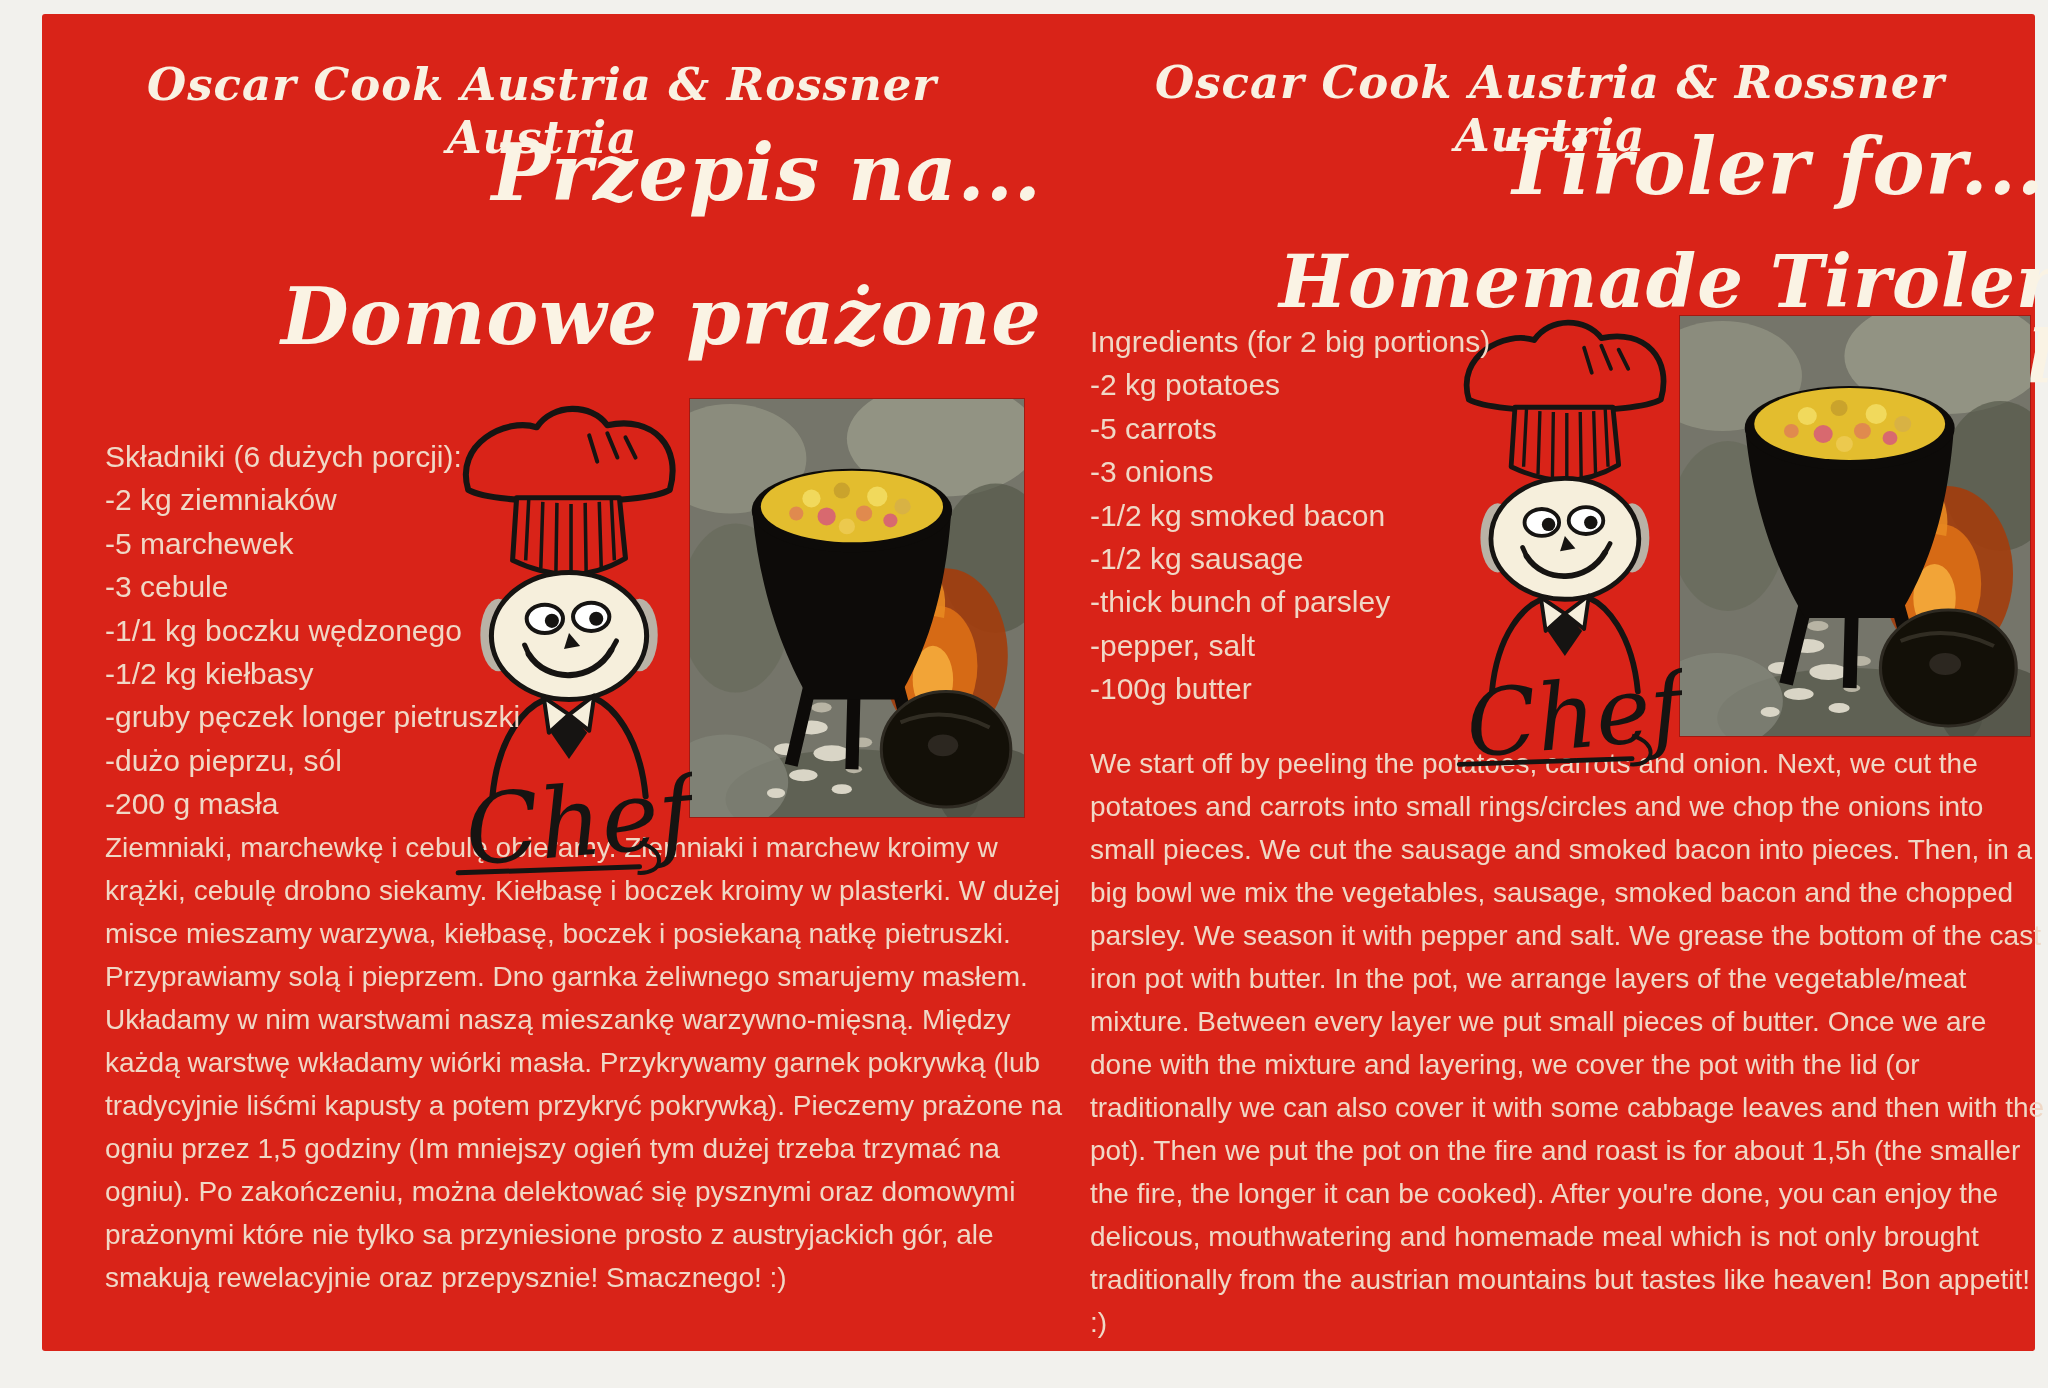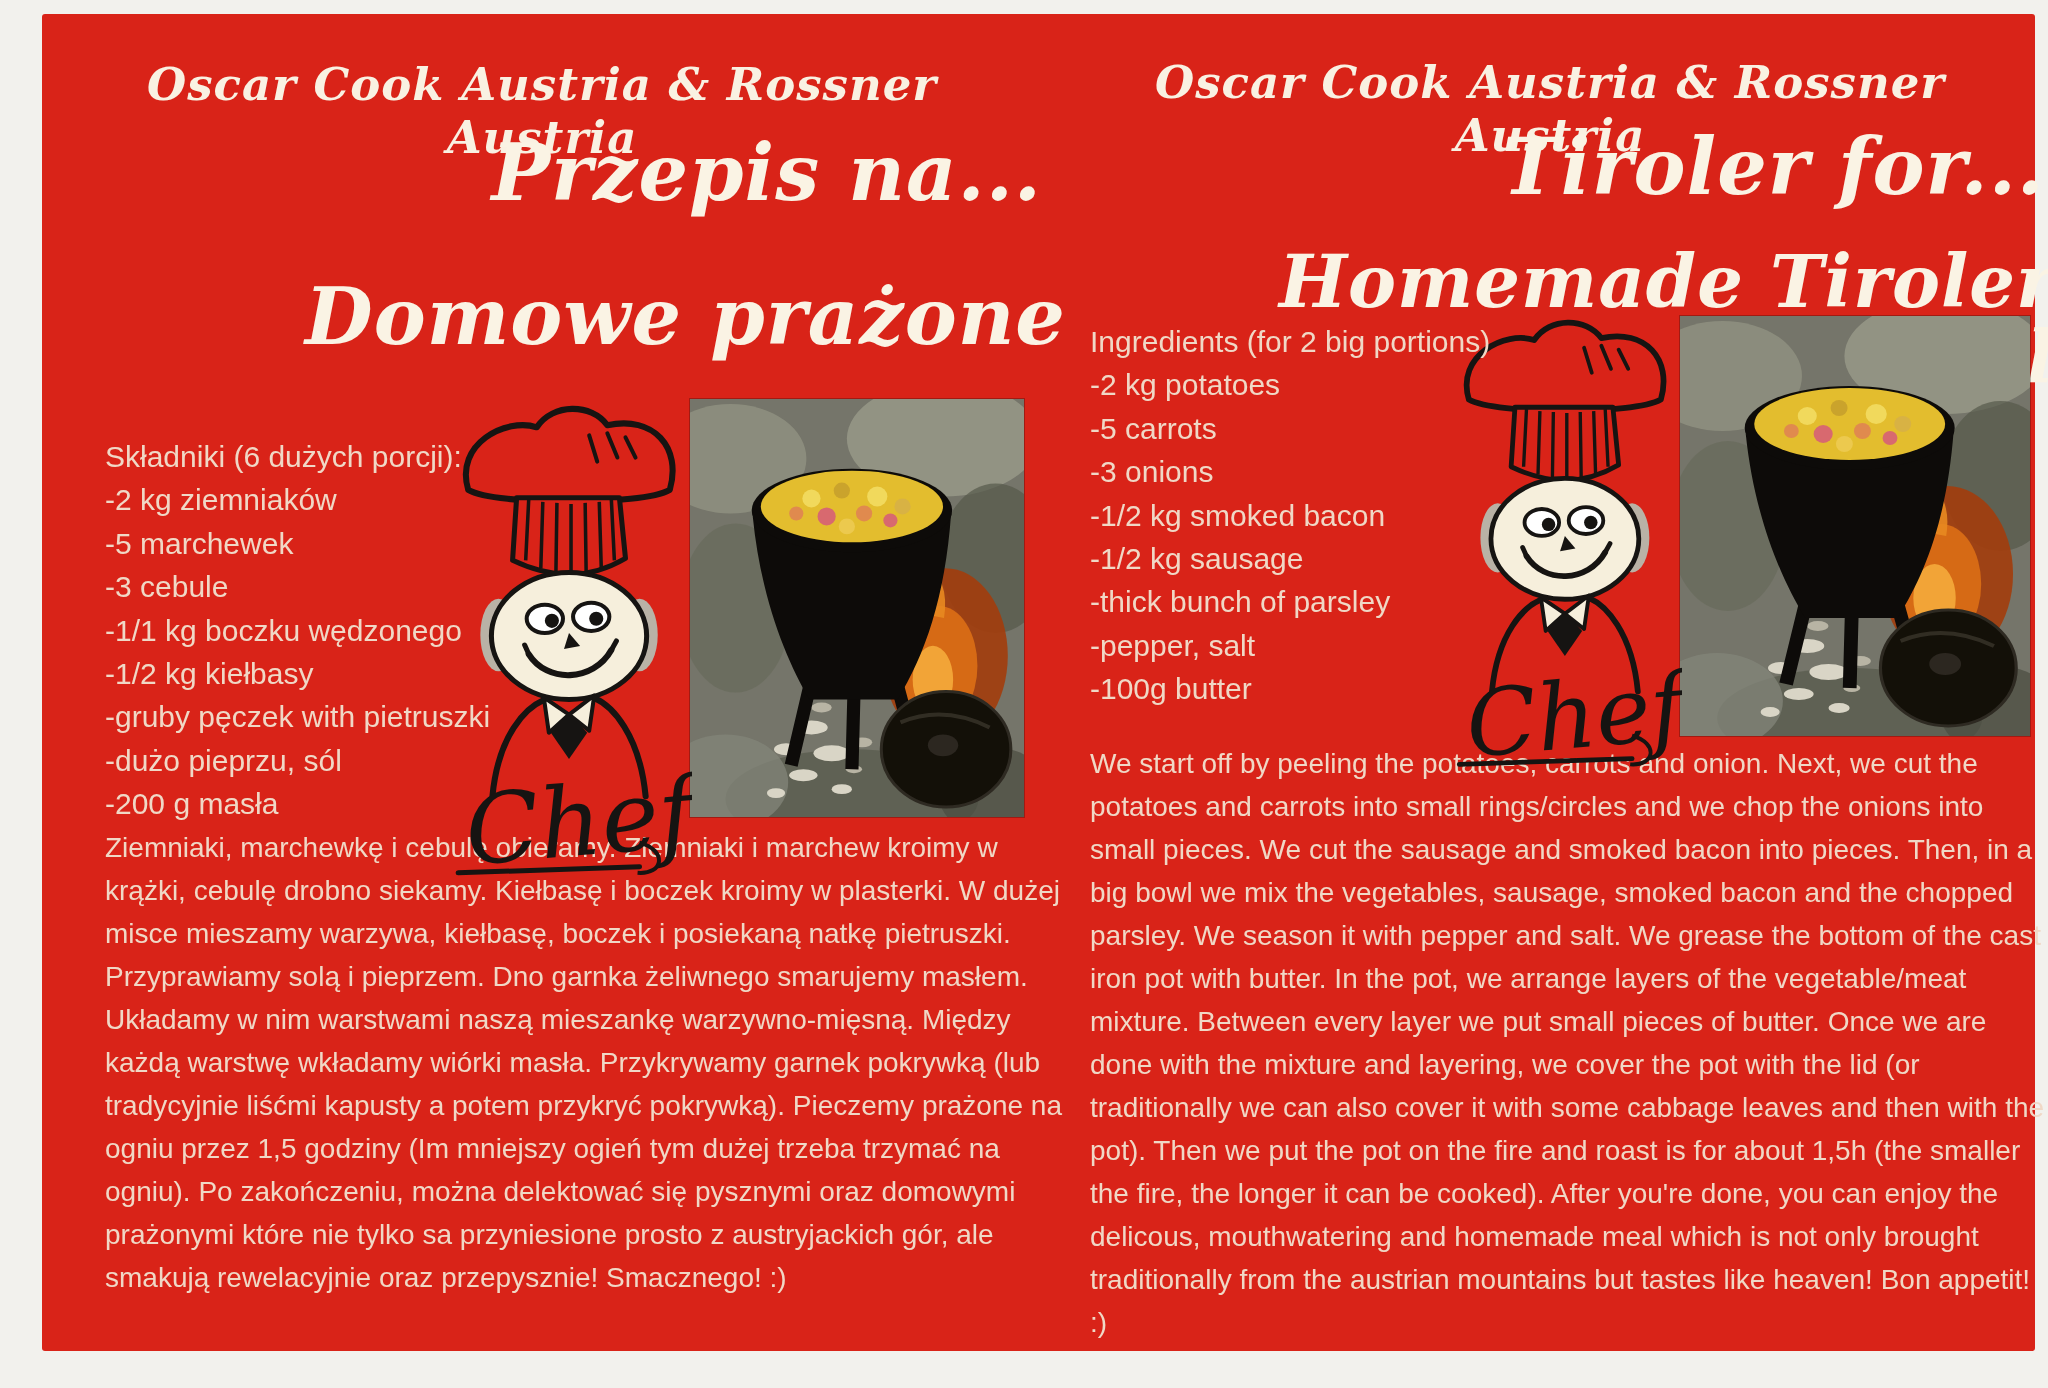--- a/index.html
+++ b/index.html
@@ -25,30 +25,30 @@
 </head>
 <body>
 
 <div class="stage">
   <div class="card">
 
     <div class="abs brand" style="left:20px;top:44px;width:960px;">Oscar Cook Austria &amp; Rossner Austria</div>
 
     <div class="abs title t-big" style="left:0px;top:118px;width:1000px;">Przepis na...</div>
 
-    <div class="abs title t-big" style="left:0px;top:262px;width:1000px;margin-left:24px;">Domowe prażone</div>
+    <div class="abs title t-big" style="left:0px;top:262px;width:1000px;">Domowe prażone</div>
 
     <ul class="abs ing" style="left:63px;top:389px;margin-top:32px;">
       <li>Składniki (6 dużych porcji):</li>
       <li>-2 kg ziemniaków</li>
       <li>-5 marchewek</li>
       <li>-3 cebule</li>
       <li>-1/1 kg boczku wędzonego</li>
       <li>-1/2 kg kiełbasy</li>
-      <li>-gruby pęczek with pietruszki</li>
+      <li>-gruby pęczek longer pietruszki</li>
       <li>-dużo pieprzu, sól</li>
       <li>-200 g masła</li>
     </ul>
 
     <div class="abs chefwrap" style="left:398px;top:386px;width:252px;height:486px;">
       <svg viewBox="0 0 250 480" width="252" height="486">
         <path d="M28,88 C14,42 66,16 96,26 C112,2 150,2 166,24 C212,14 240,46 228,88 C200,104 56,104 28,88 Z" fill="#d92318" stroke="#161412" stroke-width="6" stroke-linejoin="round"></path>
         <path d="M148,34 l8,26 M166,32 l10,24 M184,36 l10,20" stroke="#161412" stroke-width="4" fill="none" stroke-linecap="round"></path>
         <path d="M76,96 L72,158 C112,177 148,177 184,156 L178,96 Z" fill="#d92318" stroke="#161412" stroke-width="5" stroke-linejoin="round"></path>
         <path d="M88,98 l-3,60 M102,100 l-2,66 M116,101 l-1,69 M130,102 l0,70 M144,101 l1,69 M158,100 l2,66 M170,98 l3,60" stroke="#161412" stroke-width="3.5" fill="none"></path>

